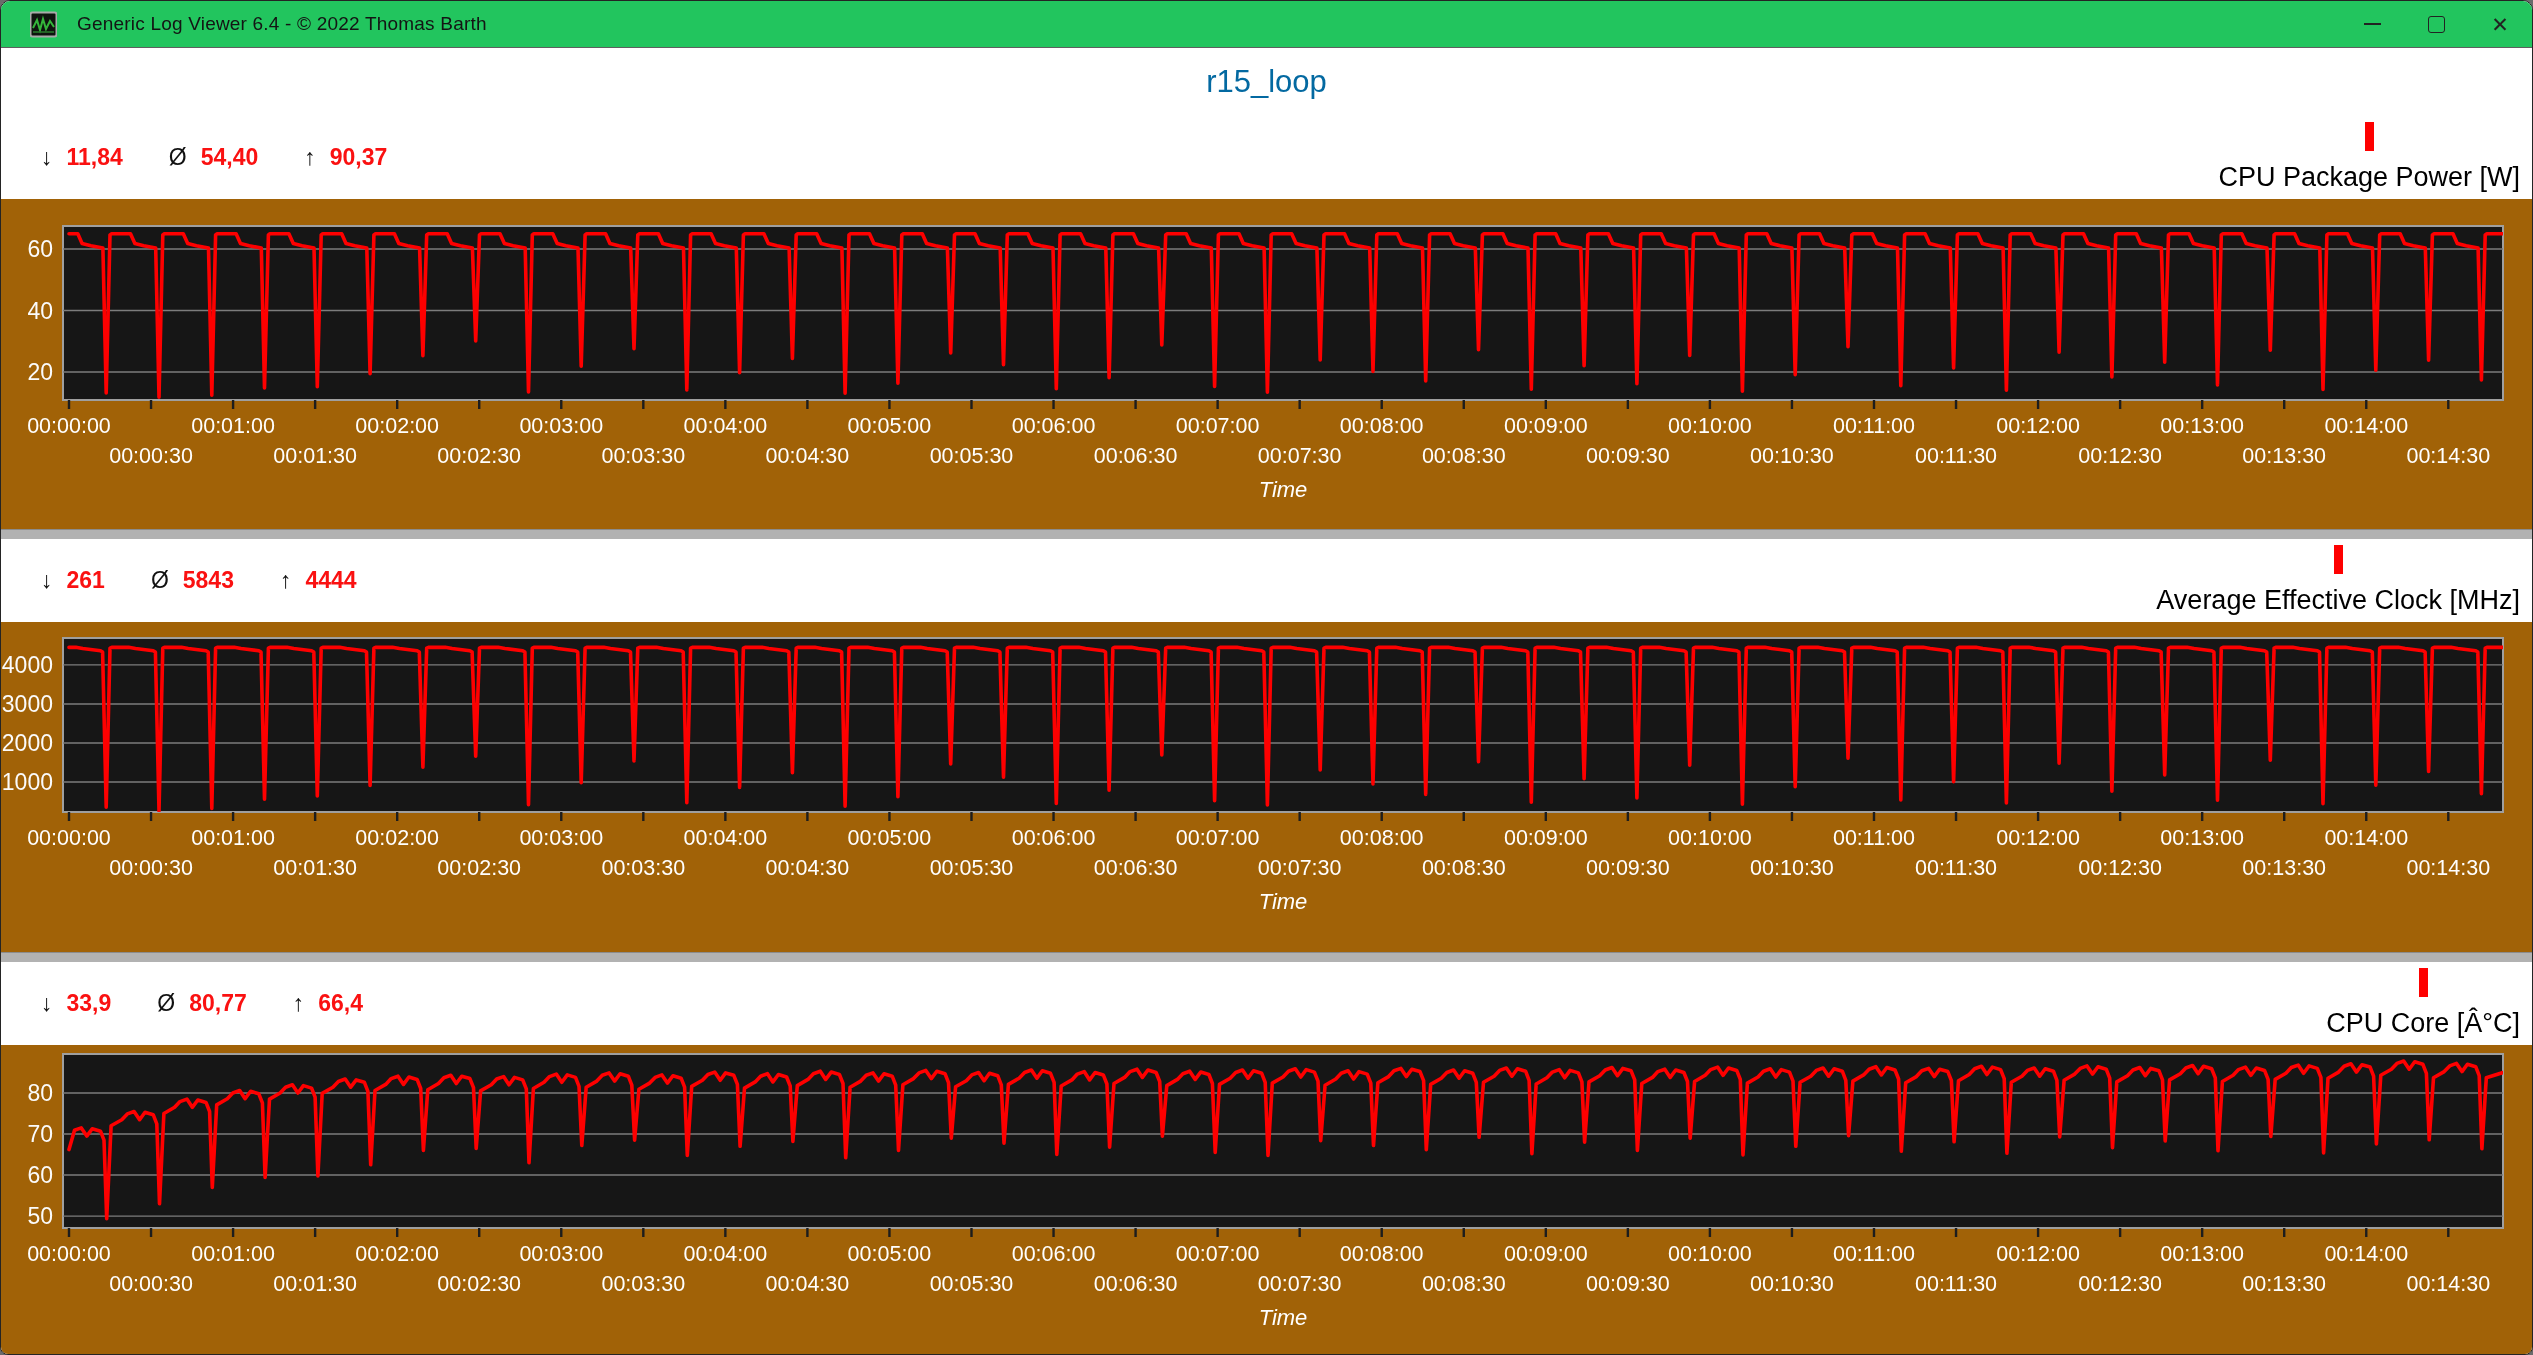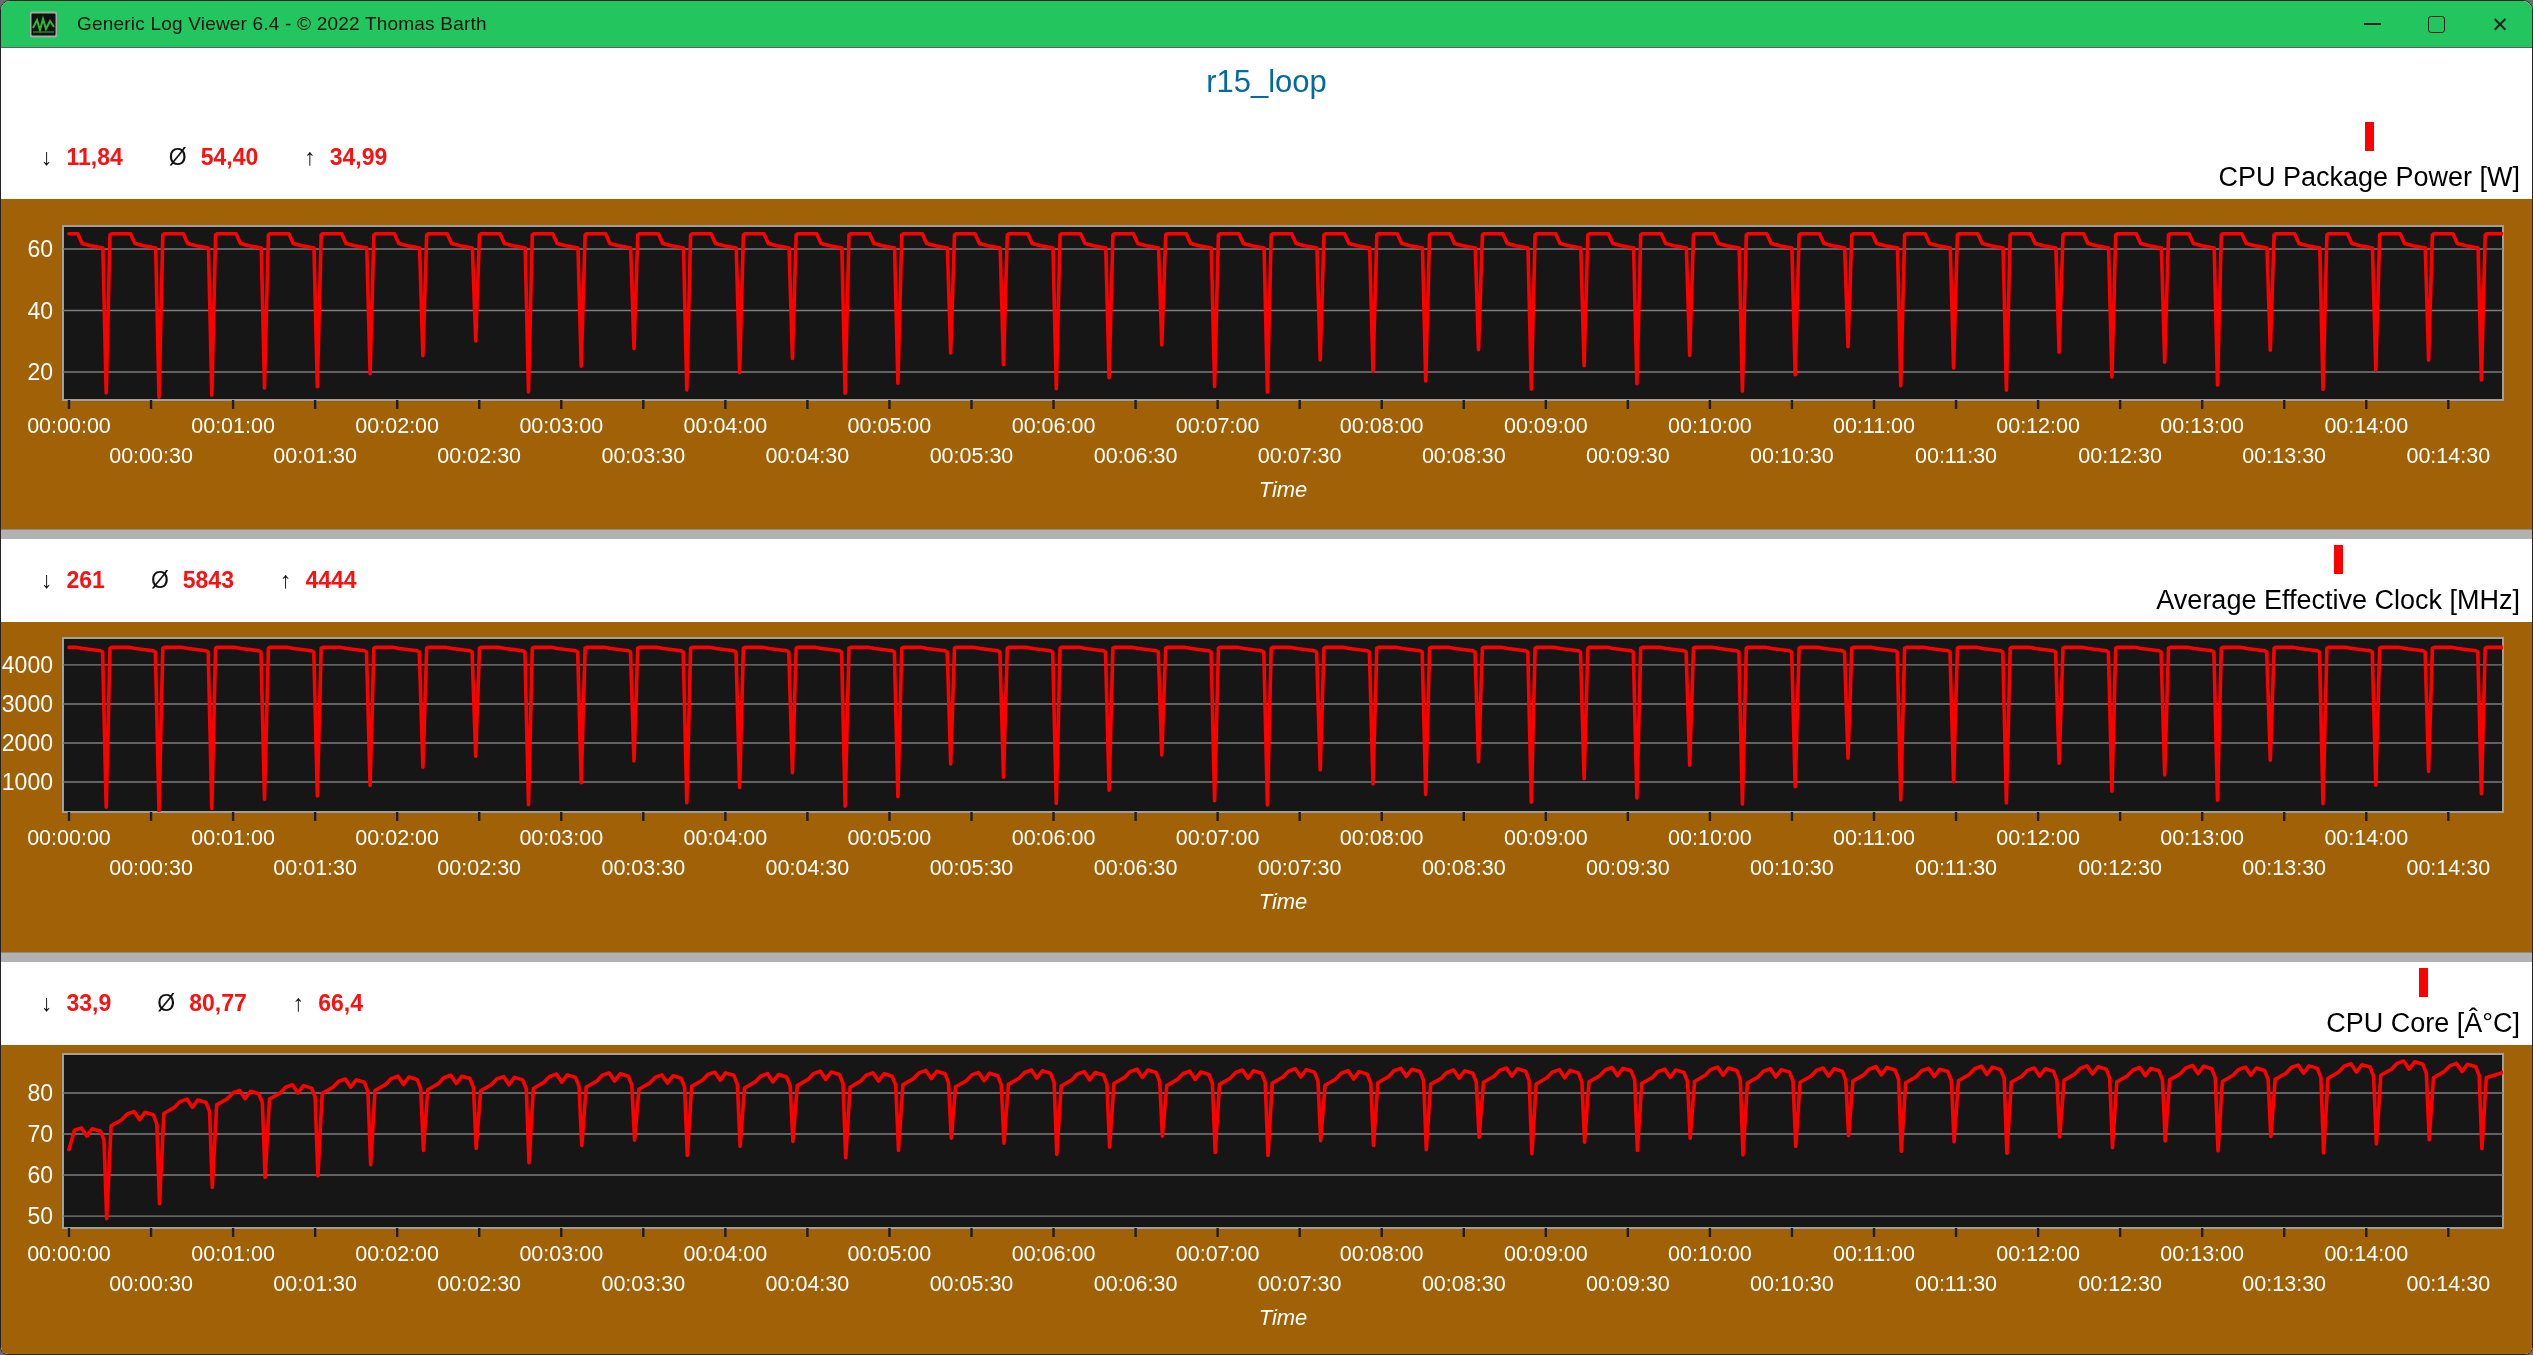--- a/index.html
+++ b/index.html
@@ -64,21 +64,21 @@
   <div class="page-title">r15_loop</div>
 
   <section>
     <div class="info-row">
       <div class="stats">
         <span class="stat-glyph">↓</span>
         <span class="stat-val">11,84</span>
         <span class="stat-glyph">Ø</span>
         <span class="stat-val">54,40</span>
         <span class="stat-glyph">↑</span>
-        <span class="stat-val last">34,99</span>
+        <span class="stat-val last">90,37</span>
       </div>
       <div class="series-label">
         <span class="legend-bar"></span>
         <span>CPU Package Power [W]</span>
       </div>
     </div>
     <div class="chart-panel" style="height:330px">
         <svg viewBox="0 0 2531 330" width="2531" height="330">
           <rect x="62" y="27" width="2440" height="174" fill="#161616" stroke="#9f9f9f" stroke-width="2"></rect>
           <line x1="62" y1="50.0565371024735" x2="2502" y2="50.0565371024735" stroke="#7c7c7c" stroke-width="1.4"></line>

